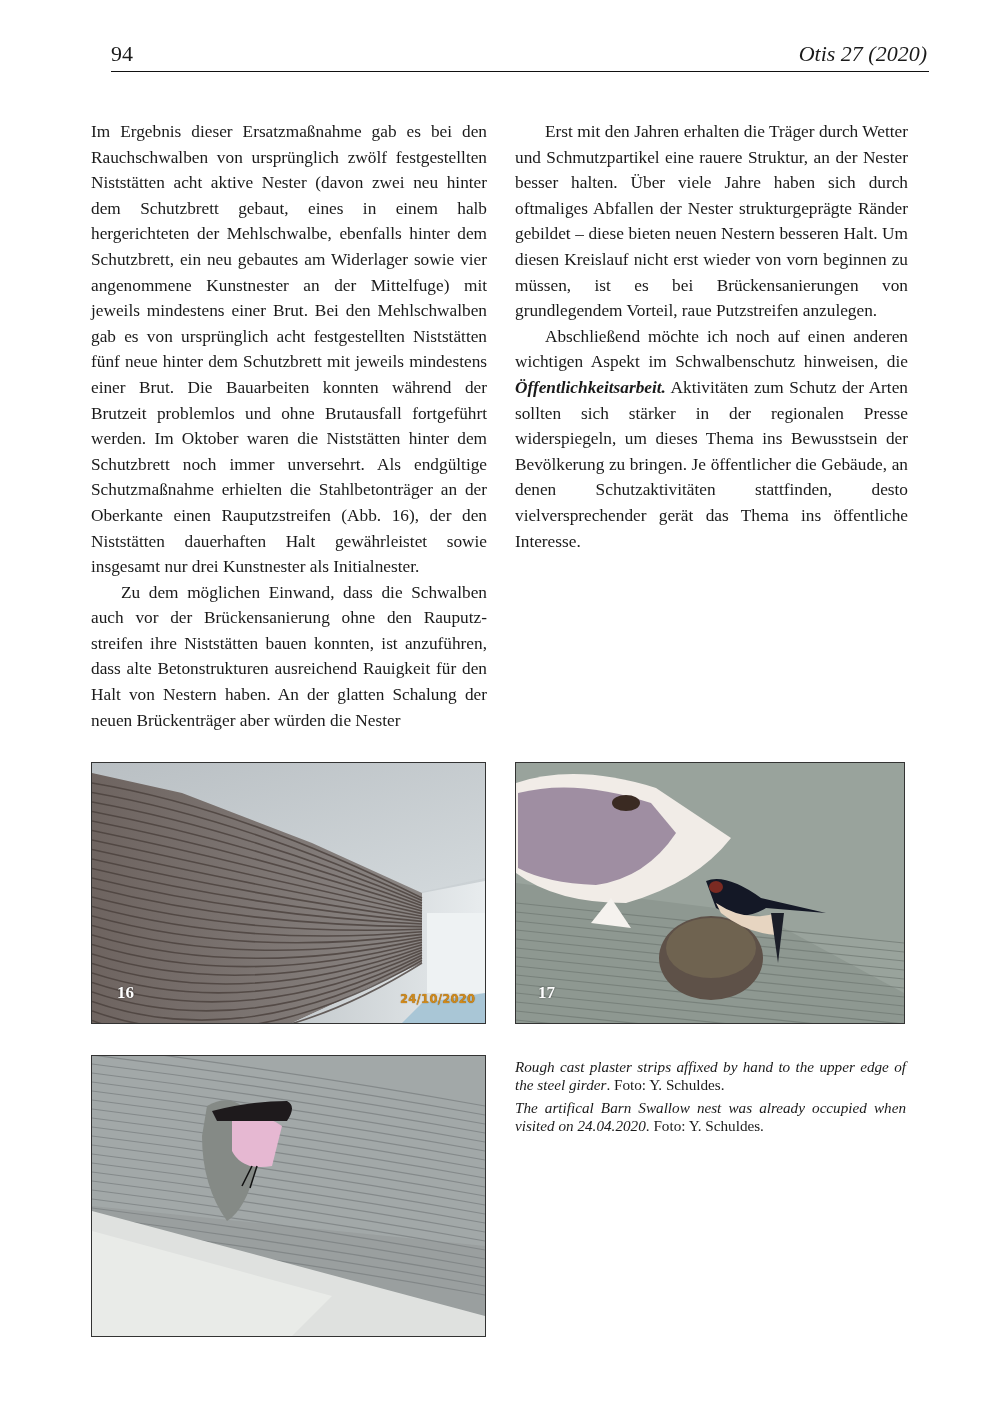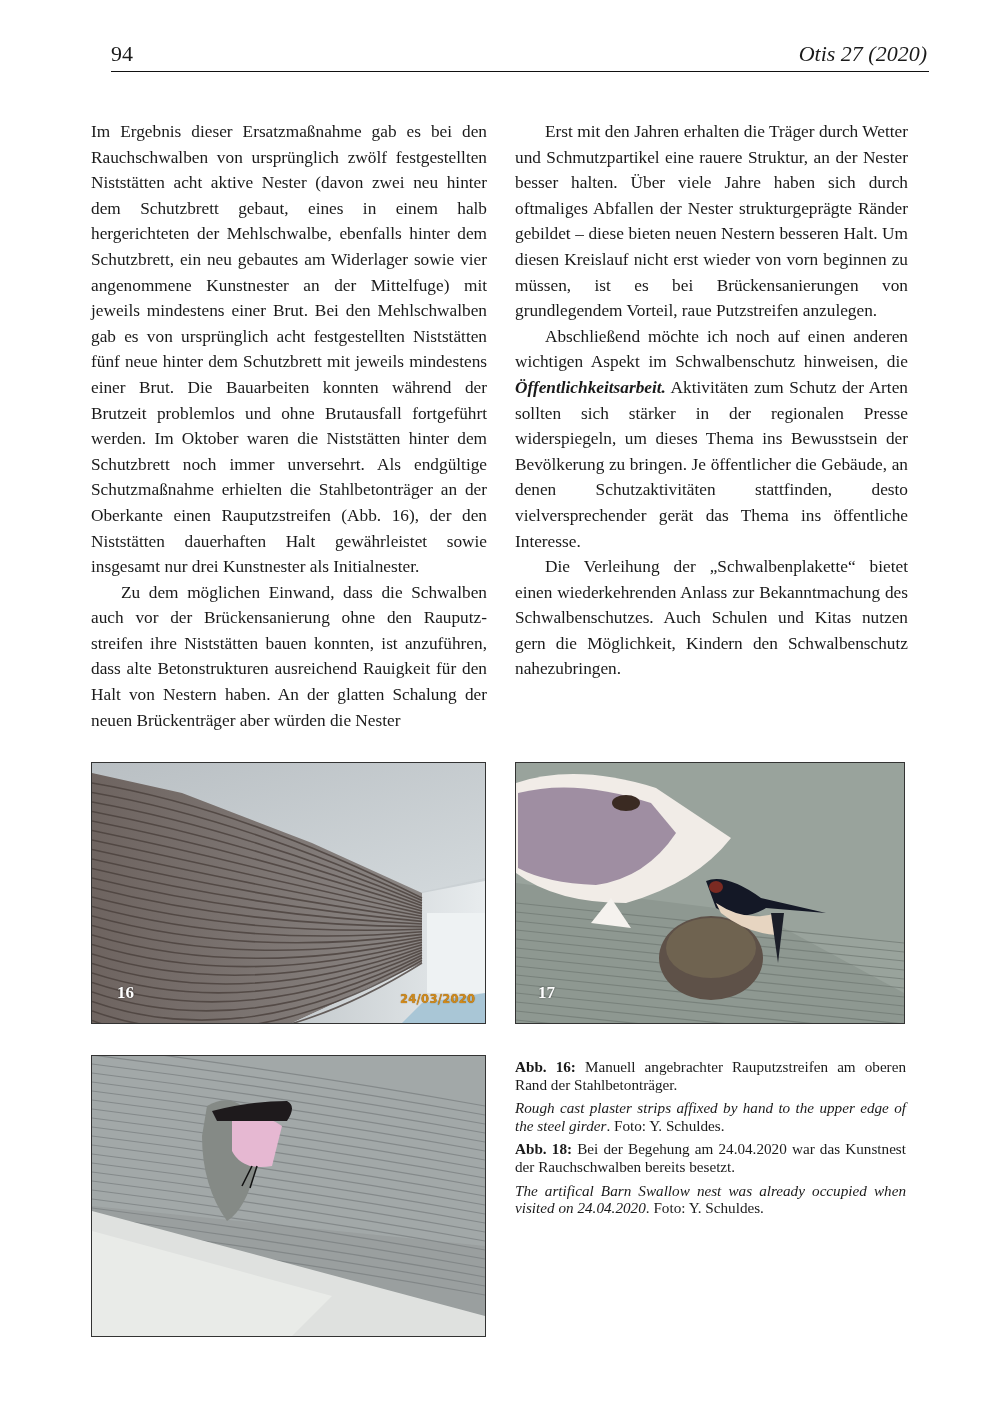--- a/index.html
+++ b/index.html
@@ -96,21 +96,20 @@
 </div>
 
 <div class="col col-left">
   <p>Im Ergebnis dieser Ersatzmaßnahme gab es bei den Rauchschwalben von ursprünglich zwölf festgestell­ten Niststätten acht aktive Nester (davon zwei neu hinter dem Schutzbrett gebaut, eines in einem halb hergerichteten der Mehlschwalbe, ebenfalls hinter dem Schutzbrett, ein neu gebautes am Widerlager sowie vier angenommene Kunstnester an der Mit­telfuge) mit jeweils mindestens einer Brut. Bei den Mehlschwalben gab es von ursprünglich acht festge­stellten Niststätten fünf neue hinter dem Schutzbrett mit jeweils mindestens einer Brut. Die Bauarbeiten konnten während der Brutzeit problemlos und ohne Brutausfall fortgeführt werden. Im Oktober waren die Niststätten hinter dem Schutzbrett noch immer unversehrt. Als endgültige Schutzmaßnahme er­hielten die Stahlbetonträger an der Oberkante einen Rauputzstreifen (Abb. 16), der den Niststätten dau­erhaften Halt gewährleistet sowie insgesamt nur drei Kunstnester als Initialnester.</p>
   <p class="indent">Zu dem möglichen Einwand, dass die Schwalben auch vor der Brückensanierung ohne den Rauputz­streifen ihre Niststätten bauen konnten, ist anzufüh­ren, dass alte Betonstrukturen ausreichend Rauigkeit für den Halt von Nestern haben. An der glatten Scha­lung der neuen Brückenträger aber würden die Nester</p>
 </div>
 
 <div class="col col-right">
   <p class="indent">Erst mit den Jahren erhalten die Träger durch Wetter und Schmutzpartikel eine rauere Struktur, an der Nester besser halten. Über viele Jahre haben sich durch oftmaliges Abfallen der Nester strukturge­prägte Ränder gebildet – diese bieten neuen Nestern besseren Halt. Um diesen Kreislauf nicht erst wieder von vorn beginnen zu müssen, ist es bei Brückensa­nierungen von grundlegendem Vorteil, raue Putz­streifen anzulegen.</p>
   <p class="indent"><span>Abschließend möchte ich noch auf einen an­deren wichtigen Aspekt im Schwalbenschutz hin­weisen, die </span><span class="bold-italic">Öffentlichkeitsarbeit.</span><span> Aktivitäten zum Schutz der Arten sollten sich stärker in der regio­nalen Presse widerspiegeln, um dieses Thema ins Bewusstsein der Bevölkerung zu bringen. Je öffent­licher die Gebäude, an denen Schutzaktivitäten statt­finden, desto vielversprechender gerät das Thema ins öffentliche Interesse.</span></p>
-  <p class="indent">Die Verleihung der „Schwalbenplakette“ bietet einen wiederkehrenden Anlass zur Bekanntmachung des Schwalbenschutzes. Auch Schulen und Kitas nut­zen gern die Möglichkeit, Kindern den Schwalben­schutz nahezubringen.</p>
 </div>
 
 <div class="photo" id="photo-16">
   <svg viewBox="0 0 393 260" preserveAspectRatio="none">
     <defs>
       <linearGradient id="ceil16" x1="0" y1="0" x2="1" y2="1">
         <stop offset="0" stop-color="#b9bfc3"></stop>
         <stop offset="1" stop-color="#d3d9dc"></stop>
       </linearGradient>
       <linearGradient id="wall16" x1="0" y1="0" x2="1" y2="0">
@@ -151,21 +150,21 @@
         <path d="M0,200.5 Q150,248.3 330,184.4"></path>
         <path d="M0,210 Q150,259 330,187"></path>
         <path d="M0,219.5 Q150,269.7 330,189.6"></path>
         <path d="M0,229 Q150,280.4 330,192.2"></path>
         <path d="M0,238.5 Q150,291.1 330,194.8"></path>
         <path d="M0,248 Q150,301.8 330,197.4"></path>
         <path d="M0,257.5 Q150,312.5 330,200"></path>
       </g>
   </svg>
   <span class="fig-num" style="left:25px; top:220px;text-align:center;">16</span>
-  <span class="date-stamp" style="left:308px; top:229px;">24/03/2020</span>
+  <span class="date-stamp" style="left:308px; top:229px;">24/10/2020</span>
 </div>
 
 <div class="photo" id="photo-17">
   <svg viewBox="0 0 388 260" preserveAspectRatio="none">
     <rect width="388" height="260" fill="#8e9891"></rect>
     <polygon points="0,0 388,0 388,230 240,150 0,120" fill="#99a39c"></polygon>
     <g id="grooves17" stroke="#6f7872" stroke-width="1.2" fill="none" opacity="0.7">
         <path d="M0,140 Q200,160 388,180"></path>
         <path d="M0,149 Q200,169 388,189"></path>
         <path d="M0,158 Q200,178 388,198"></path>
@@ -227,17 +226,15 @@
     <polygon points="0,175 240,240 200,280 0,280" fill="#e9ebe8"></polygon>
     <path d="M115,50 Q150,30 170,80 Q160,150 135,165 Q110,130 110,80 Z" fill="#858a86"></path>
     <path d="M140,65 Q170,55 190,70 L180,110 Q150,115 140,95 Z" fill="#e6b8d2"></path>
     <path d="M120,55 Q160,45 195,45 Q205,50 195,65 Q160,65 125,65 Z" fill="#1e1a1c"></path>
     <line x1="160" y1="110" x2="150" y2="130" stroke="#111" stroke-width="1.5"></line>
     <line x1="165" y1="110" x2="158" y2="132" stroke="#111" stroke-width="1.5"></line>
   </svg>
 </div>
 
 <div class="captions">
-  <p><span class="lbl">Abb. 16:</span> <span>Manuell angebrachter Rauputzstreifen am obe­ren Rand der Stahlbetonträger.</span></p>
   <p><span class="en">Rough cast plaster strips affixed by hand to the upper edge of the steel girder</span><span>. Foto: Y. Schuldes.</span></p>
-  <p><span class="lbl">Abb. 18:</span> <span>Bei der Begehung am 24.04.2020 war das Kunstnest der Rauchschwalben bereits besetzt.</span></p>
   <p><span class="en">The artifical Barn Swallow nest was already occupied when visited on 24.04.2020</span><span>. Foto: Y. Schuldes.</span></p>
 </div>
 
 </body></html>

